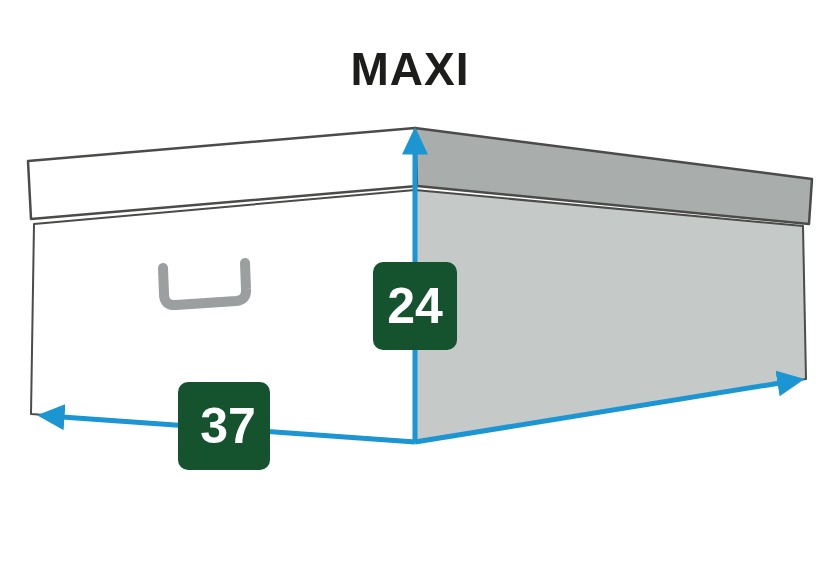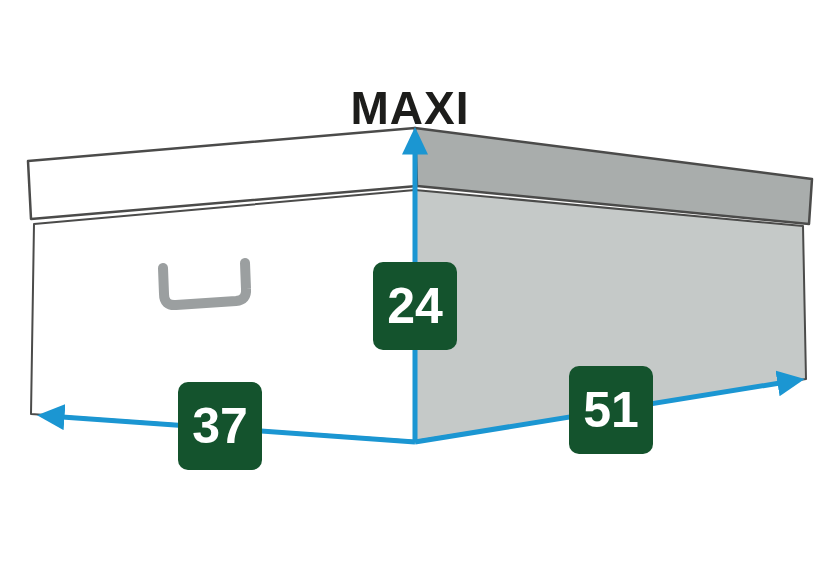--- a/index.html
+++ b/index.html
@@ -19,21 +19,20 @@
     position: absolute;
     top: 42px;
     left: 0;
     width: 820px;
     text-align: center;
     font-size: 46px;
     font-weight: bold;
     letter-spacing: 1px;
     color: #1d1d1b;
     font-family: "Liberation Sans", sans-serif;
-    margin-top: 39px;
   }
   .box-svg {
     position: absolute;
     left: 0;
     top: 0;
   }
   .dim-label {
     position: absolute;
     width: 84px;
     height: 88px;
@@ -42,21 +41,21 @@
     color: #ffffff;
     font-size: 50px;
     font-weight: bold;
     display: flex;
     align-items: center;
     justify-content: center;
     font-family: "Liberation Sans", sans-serif;
     user-select: none;
   }
   .label-height { left: 373px; top: 262px; }
-  .label-width  { left: 178px; top: 382px; }
+  .label-width  { left: 178px; top: 382px; padding-left: 8px; }
   .label-depth  { left: 569px; top: 366px; }
 </style>
 </head>
 <body>
 
 <div class="stage">
 
   <div class="diagram-title">MAXI</div>
 
   <svg class="box-svg" width="840" height="572" viewBox="0 0 840 572">
@@ -80,15 +79,14 @@
 
     <line x1="415" y1="442" x2="62" y2="417" stroke="#1b96d2" stroke-width="5" marker-end="url(#arrowhead)"></line>
 
     <line x1="415" y1="442" x2="780" y2="383" stroke="#1b96d2" stroke-width="5" marker-end="url(#arrowhead)"></line>
   </svg>
 
   <div class="dim-label label-height">24</div>
 
   <div class="dim-label label-width">37</div>
 
-  <div class="dim-label label-depth">51</div>
 
 </div>
 
 </body></html>

